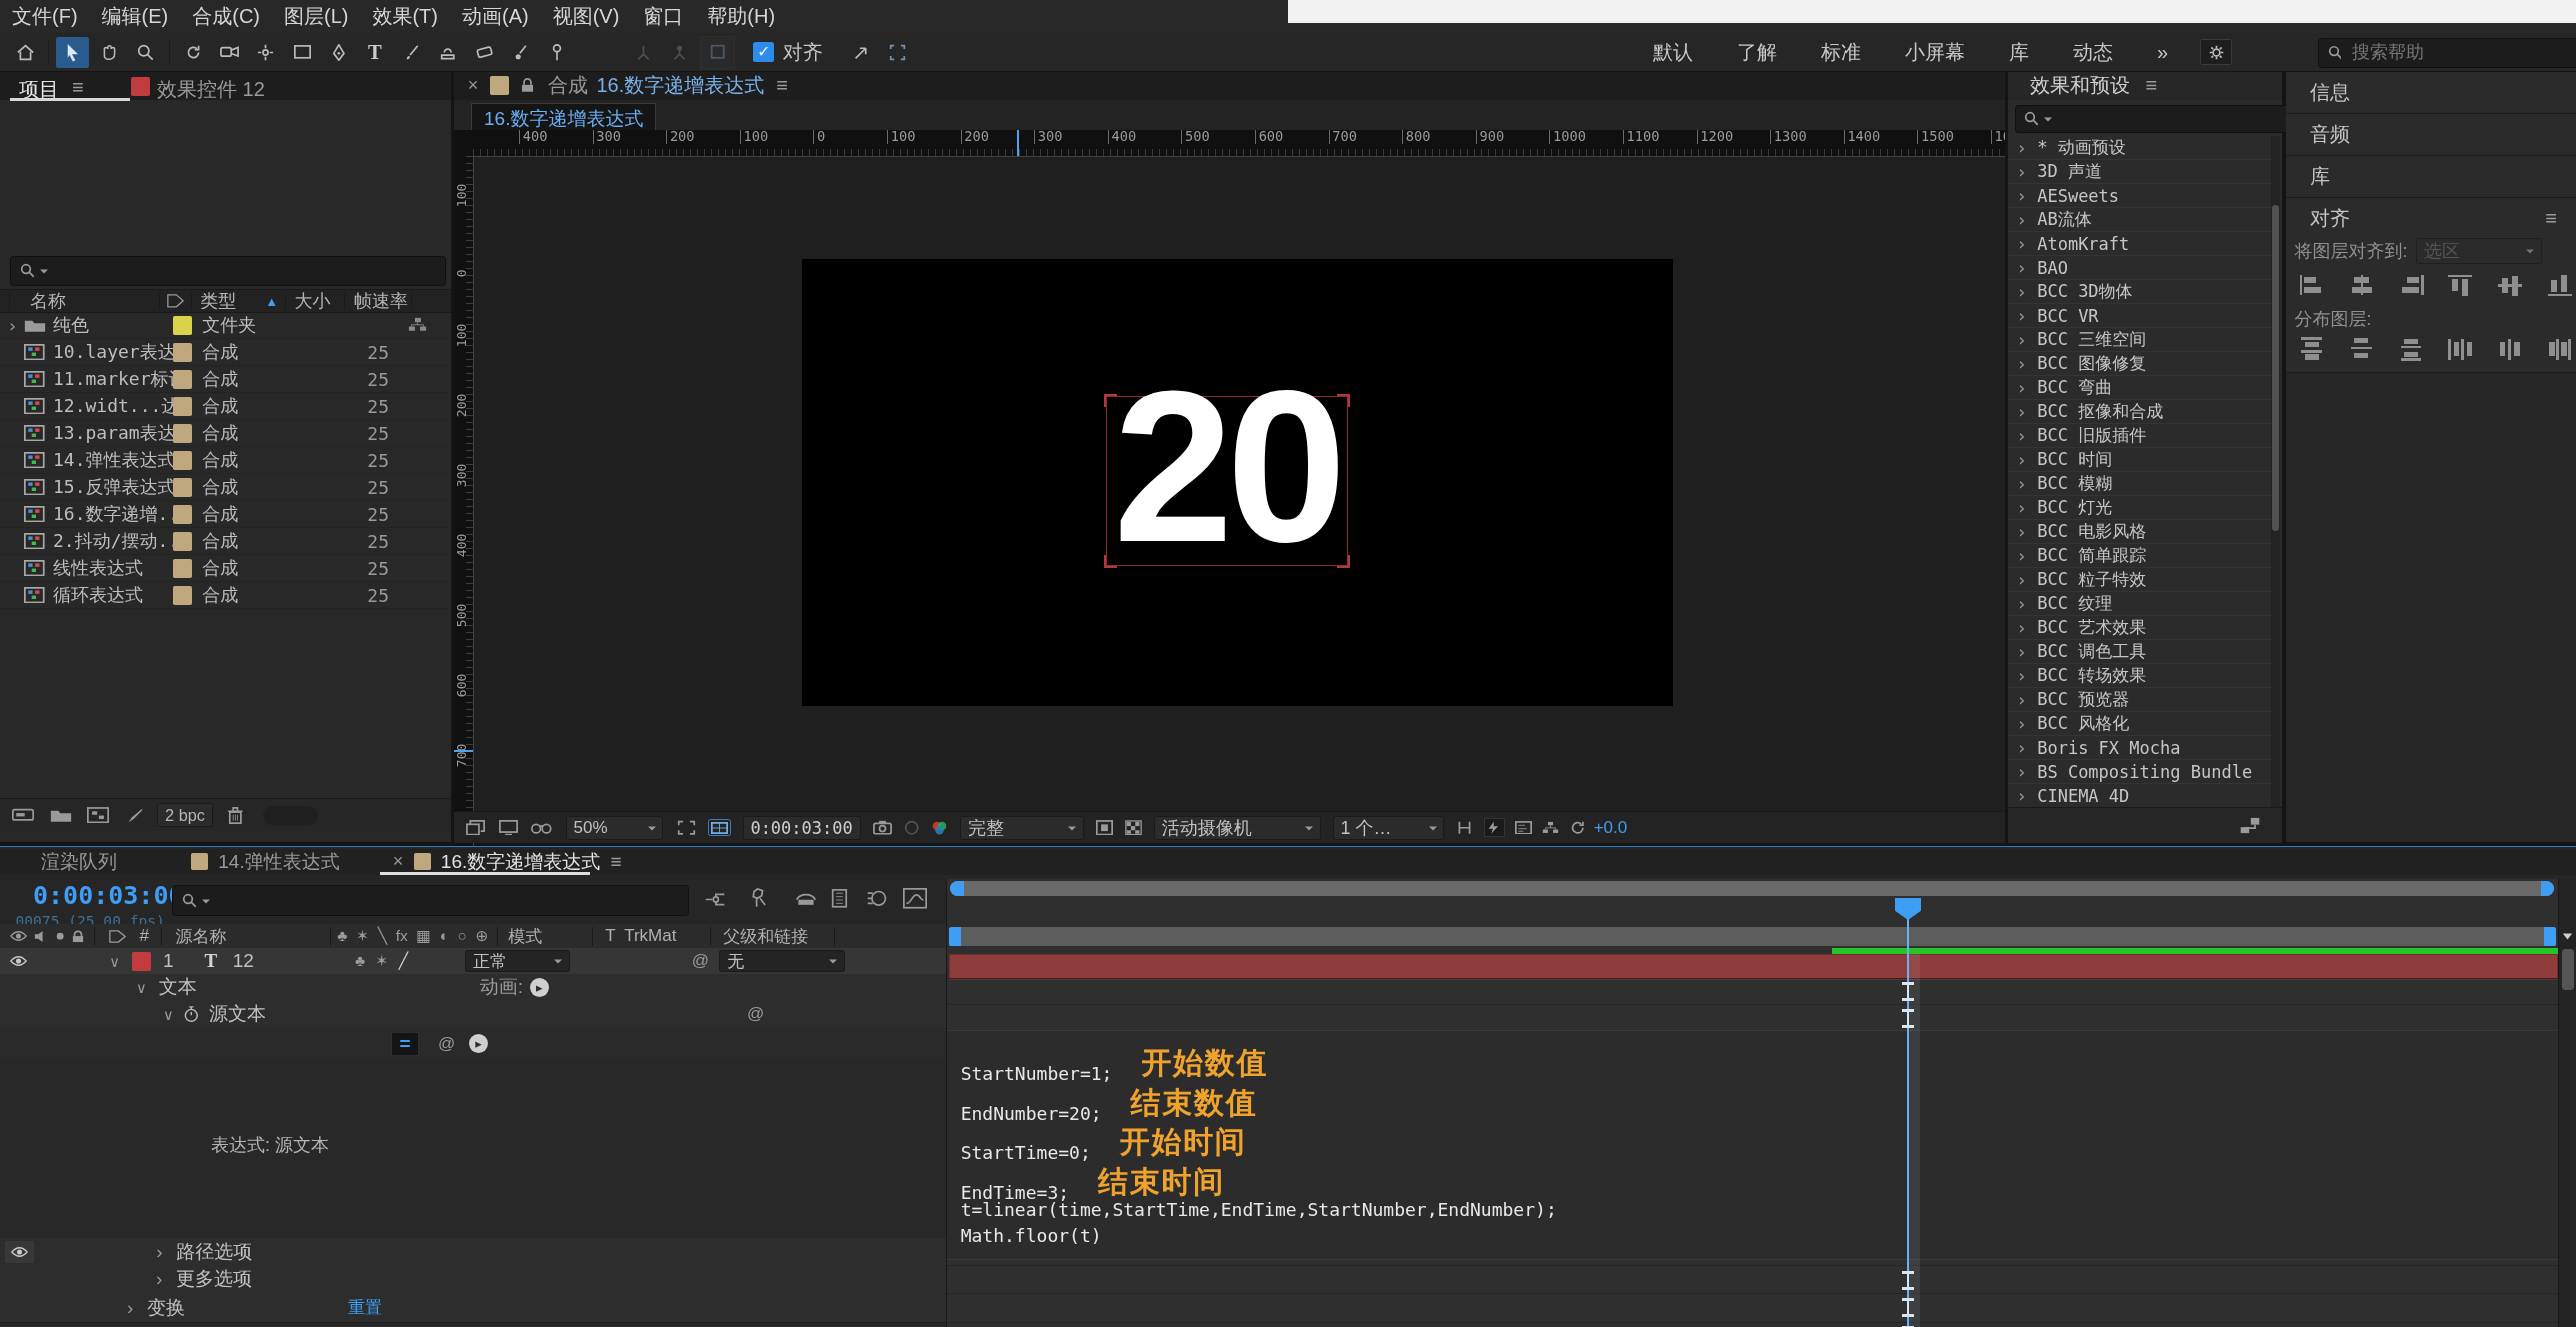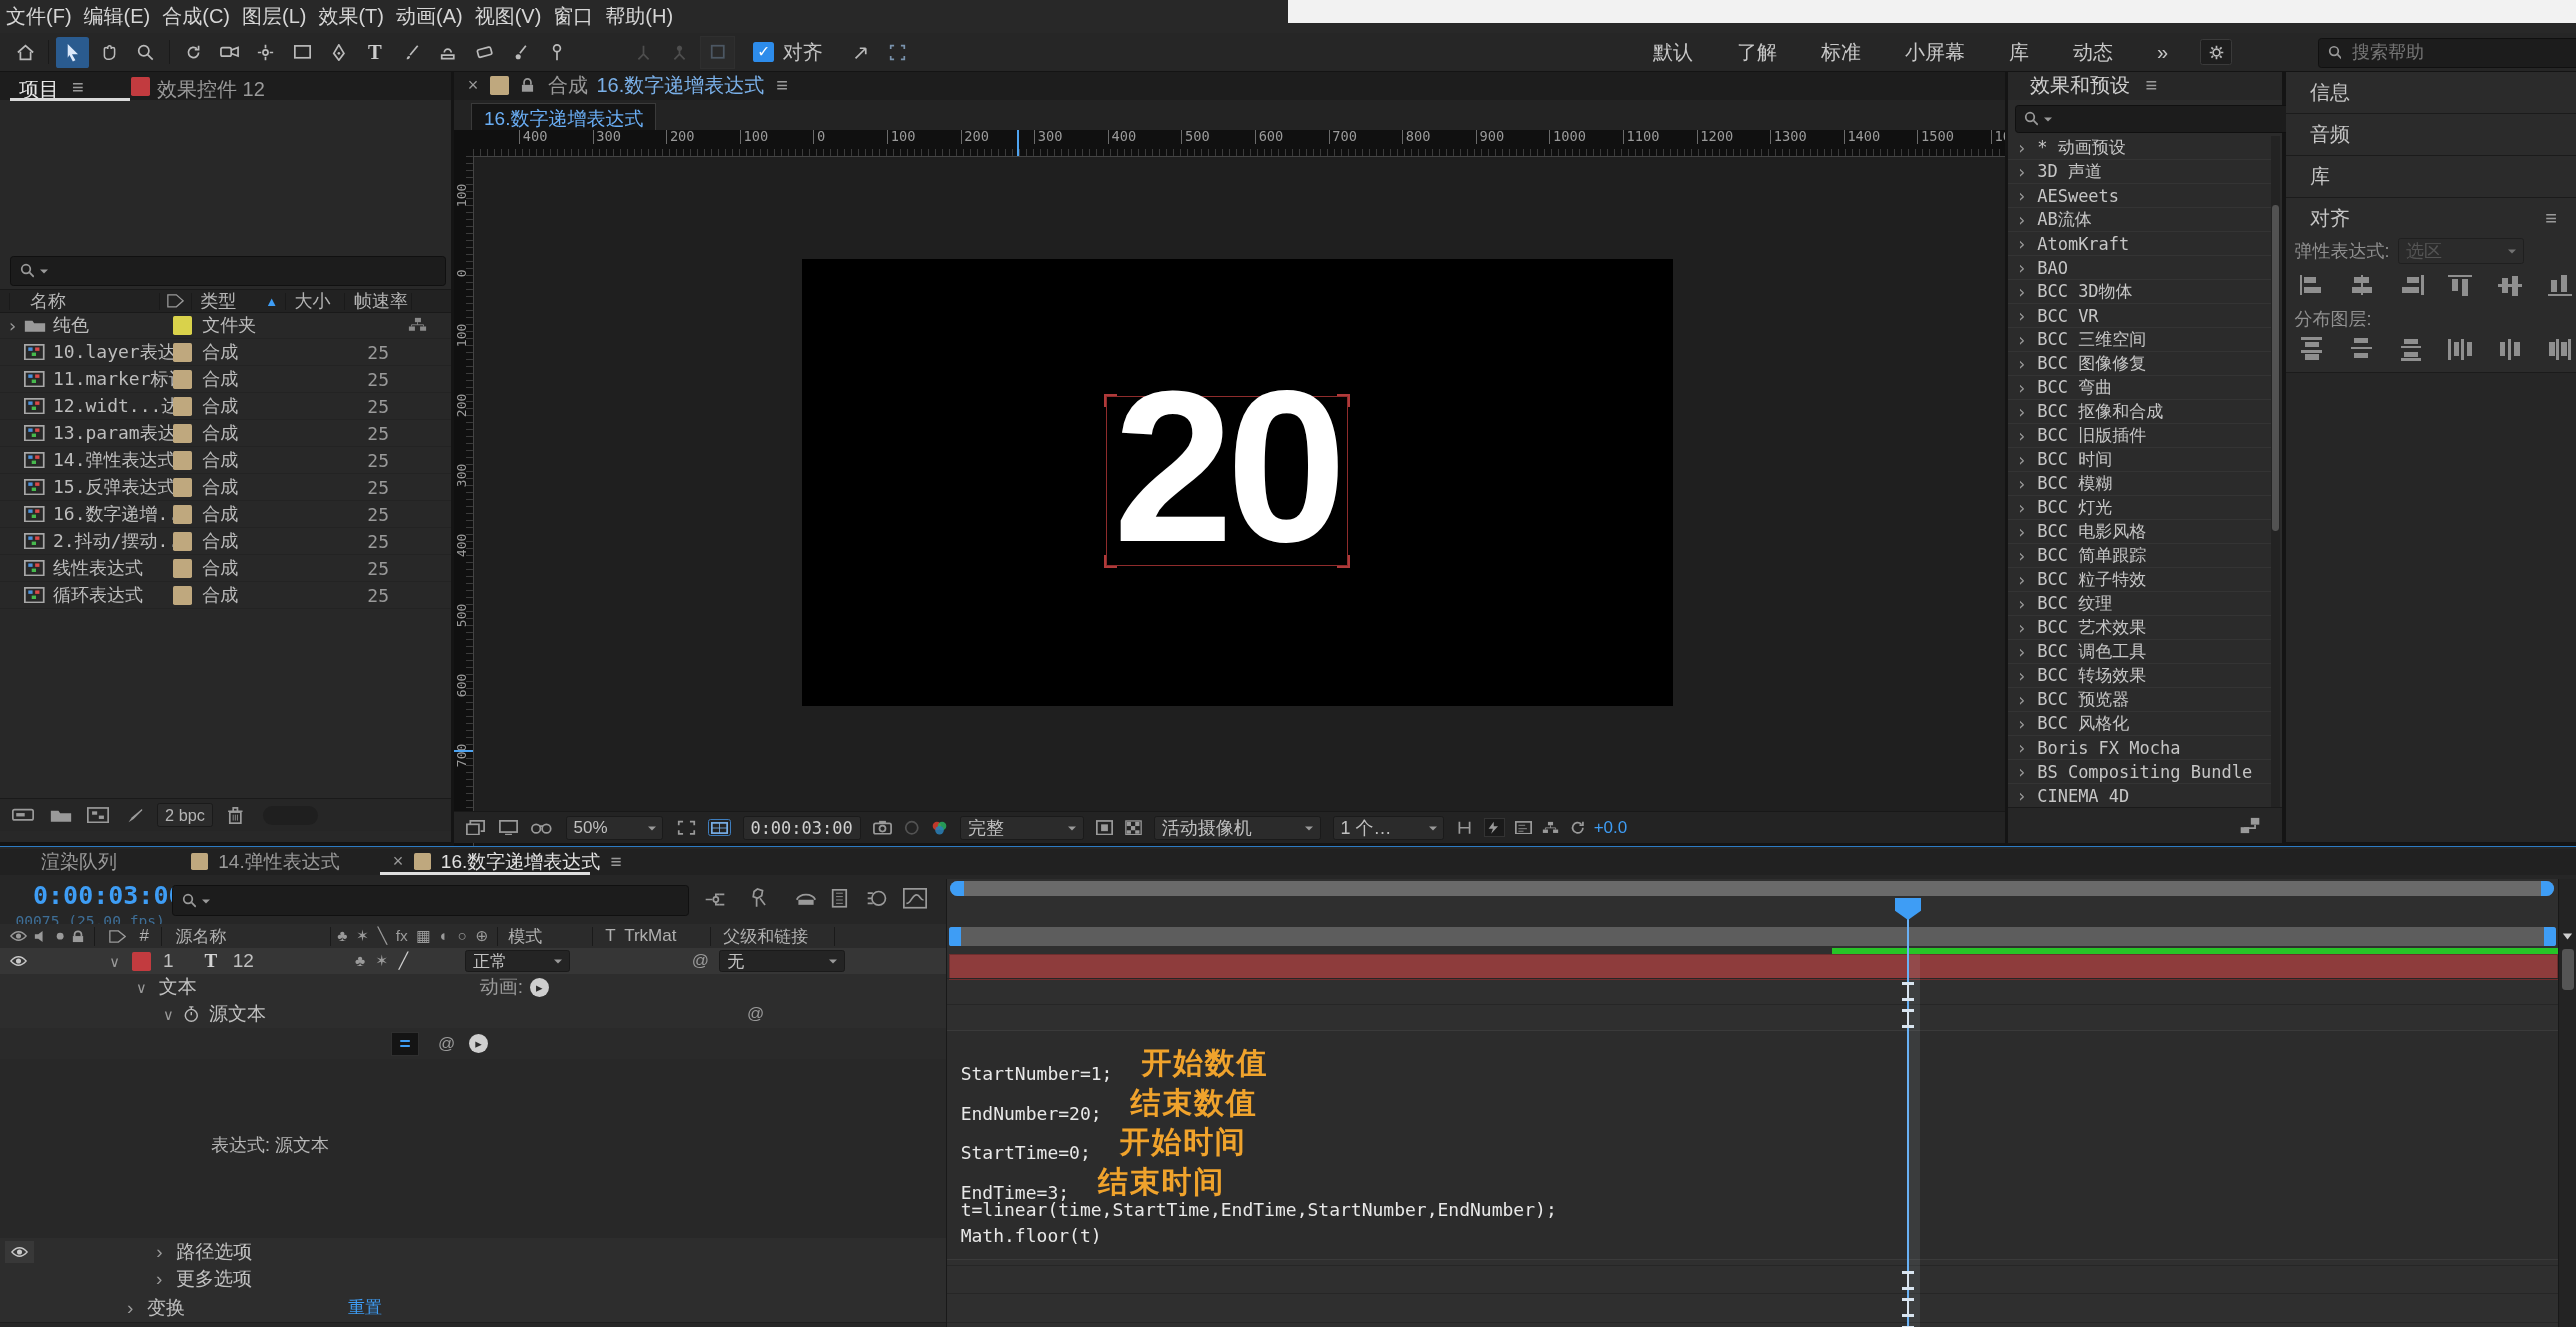--- a/index.html
+++ b/index.html
@@ -5,21 +5,21 @@
   html,body{margin:0;padding:0;background:#141414;font-family:"Liberation Sans","DejaVu Sans",sans-serif;}
   #app{position:relative;width:2576px;height:1327px;background:#141414;overflow:hidden;}
   .abs{position:absolute;}
   .r{display:flex;align-items:center;}
   .mono{font-family:"DejaVu Sans Mono",monospace;}
   .grytxt{color:#c3c3c3;}
   .dimtxt{color:#9a9a9a;}
   .blue{color:#3e9df5;}
   .caret{width:0;height:0;border:4.3px solid transparent;border-top-color:#9a9a9a;display:inline-block;margin-left:6px;transform:translateY(2.6px);}
   .vline{width:0.9px;background:#1a1a1a;}
-  .menu-item{padding:0 6px;color:#d6d6d6;font-size:20px;line-height:33px;}
+  .menu-item{padding:0 12px;color:#d6d6d6;font-size:20px;line-height:33px;}
   .tool{width:33px;height:31px;display:flex;align-items:center;justify-content:center;margin:0 1.7px;}
   .ws{padding:0 22px;color:#c8c8c8;font-size:20px;}
   .searchbox{background:#1c1c1c;border:0.9px solid #101010;border-radius:3.4px;display:flex;align-items:center;padding:0 8.6px;}
   .searchbox input{background:transparent;border:none;outline:none;color:#bfbfbf;font-size:18px;width:100%;font-family:inherit;}
   .panel{background:#272727;}
   .ptab{font-size:20px;}
   .colhdr{color:#b5b5b5;font-size:18px;}
   .prow{display:flex;align-items:center;height:26px;border-bottom:0.9px solid #232323;font-size:18px;color:#bdbdbd;}
   .labelsq{width:19px;height:19px;border-radius:1.7px;}
   .fxitem{display:flex;align-items:center;height:23px;border-bottom:0.9px solid #343434;color:#c6c6c6;font-size:17px;}
@@ -856,21 +856,21 @@
           <span>库</span>
         </div>
       </div>
 
     <div class="dockrow" style="border-bottom:none;">
       <span>对齐</span>
       <span class="dimtxt" style="margin-left:auto;margin-right:19px;font-size:20px;">≡</span>
     </div>
     <div class="abs" style="left:0;top:163px;width:290px;height:137px;background:#2b2b2b;border-bottom:1.7px solid #1b1b1b;">
       <div class="r" style="padding:3.4px 0 0 8.6px;">
-        <span style="color:#8f8f8f;font-size:18px;">弹性表达式:</span>
+        <span style="color:#8f8f8f;font-size:18px;">将图层对齐到:</span>
         <span class="dd" style="margin-left:8.6px;height:24px;width:110px;opacity:.65;">
             <span style="color:#6a6a6a;">选区</span>
             <span class="caret" style="margin-left:auto;"></span>
           </span>
       </div>
       <div class="r" style="padding:8.6px 0 0 12px;gap:20.6px;">
         <span class="alico">
             <i style="left:1.7px;top:1.7px;width:2.6px;height:20.6px;"></i>
             <i style="left:6px;top:4.3px;width:12px;height:6px;"></i>
             <i style="left:6px;top:13.7px;width:17px;height:6px;"></i>

